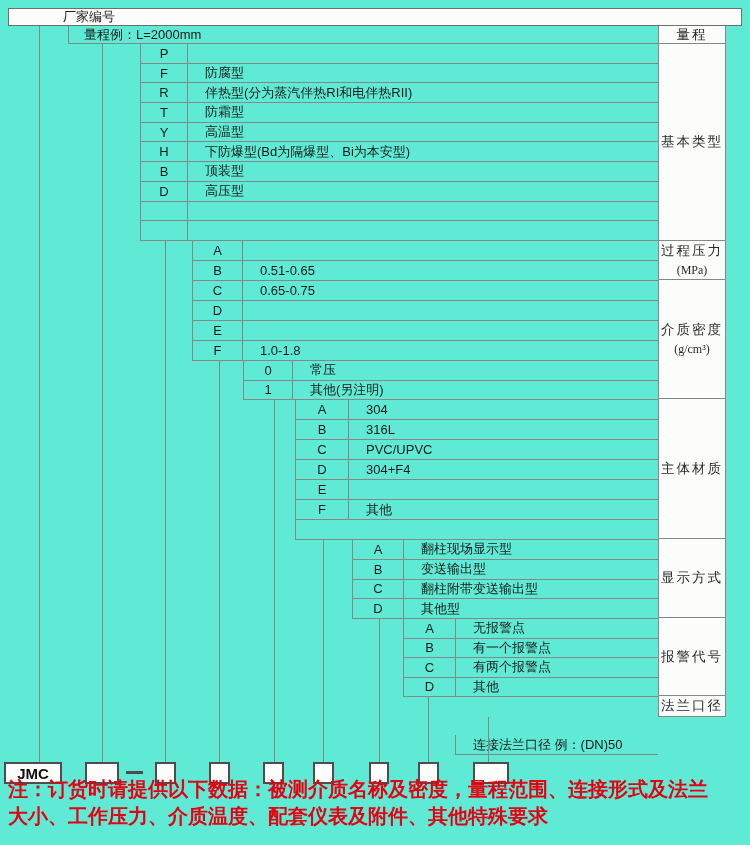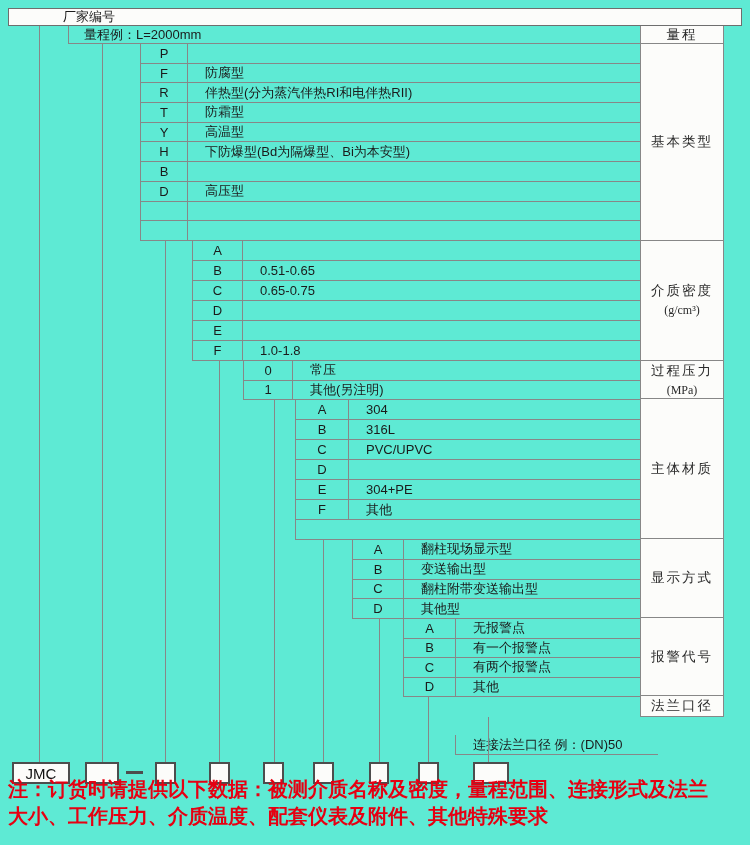--- a/index.html
+++ b/index.html
@@ -23,21 +23,21 @@
     align-items:center;justify-content:center;font-size:13px;flex:0 0 auto;}
   .trow .desc{flex:1;display:flex;align-items:center;padding-left:17px;font-size:13px;white-space:nowrap;}
   .tb0{left:140px;top:44px;width:518px;}  .tb0 .trow{height:19.7px;}  .tb0 .code{width:47px;}
   .tb1{left:192px;top:241px;width:466px;} .tb1 .trow{height:20px;}    .tb1 .code{width:50px;}
   .tb2{left:243px;top:361px;width:415px;} .tb2 .trow{height:19.5px;}  .tb2 .code{width:49px;}
   .tb3{left:295px;top:400px;width:363px;} .tb3 .trow{height:20px;}    .tb3 .code{width:53px;}
   .tb4{left:352px;top:540px;width:306px;} .tb4 .trow{height:19.75px;} .tb4 .code{width:51px;}
   .tb5{left:403px;top:619px;width:255px;} .tb5 .trow{height:19.5px;}  .tb5 .code{width:52px;}
   .tb6{left:455px;top:735px;width:203px;} .tb6 .trow{height:20px;}
   
-  .catcol{position:absolute;left:640px;top:26px;width:84px;height:691px;box-sizing:border-box;
+  .catcol{position:absolute;left:658px;top:26px;width:68px;height:691px;box-sizing:border-box;
     border-left:1px solid var(--line);border-right:1px solid var(--line);border-bottom:1px solid var(--line);
     display:flex;flex-direction:column;background:#fcfcfa;}
   .cat{box-sizing:border-box;border-bottom:1px solid var(--line);display:flex;flex-direction:column;
     align-items:center;justify-content:center;text-align:center;
     font-family:"Liberation Serif","DejaVu Serif",serif;font-size:13.5px;color:#2b2b2b;letter-spacing:2px;}
   .cat:last-child{border-bottom:none;}
   .cat .sub{font-size:12px;letter-spacing:0;margin-top:3px;}
   .c0{height:18px;} .c1{height:197px;} .c2{height:120px;} .c3{height:39px;}
   .c4{height:140px;} .c5{height:79px;} .c6{height:78px;} .c7{height:20px;justify-content:center;}
   
@@ -47,22 +47,22 @@
   .ln2{left:165px;top:241px;height:521px;}
   .ln3{left:219px;top:361px;height:401px;}
   .ln4{left:274px;top:400px;height:362px;}
   .ln5{left:323px;top:540px;height:222px;}
   .ln6{left:379px;top:619px;height:143px;}
   .ln7{left:428px;top:697px;height:65px;}
   .ln8{left:488px;top:717px;height:45px;}
   
   .bx{position:absolute;top:762px;height:22px;box-sizing:border-box;border:2px solid var(--boxline);
     background:#fcfcfa;}
-  .bx-jmc{left:12px;width:58px;display:flex;align-items:center;justify-content:center;
-    font-weight:normal;font-size:15px;color:#111;}
+  .bx-jmc{left:4px;width:58px;display:flex;align-items:center;justify-content:center;
+    font-weight:bold;font-size:15px;color:#111;}
   .b2{left:85px;width:34px;}  .b3{left:155px;width:21px;} .b4{left:209px;width:21px;}
   .b5{left:263px;width:21px;} .b6{left:313px;width:21px;} .b7{left:369px;width:20px;}
   .b8{left:418px;width:21px;} .b9{left:473px;width:36px;}
   .dash{position:absolute;left:126px;top:771px;width:17px;height:3px;background:var(--boxline);}
   
   .note{position:absolute;left:8px;top:776px;width:740px;color:#e60012;font-weight:bold;
     font-size:20px;line-height:27px;white-space:nowrap;}
 </style>
 </head>
 <body>
@@ -96,20 +96,21 @@
       <div class="trow">
         <div class="code">Y</div>
         <div class="desc">高温型</div>
       </div>
       <div class="trow">
         <div class="code">H</div>
         <div class="desc">下防爆型(Bd为隔爆型、Bi为本安型)</div>
       </div>
       <div class="trow">
         <div class="code">B</div>
+        <div class="desc">顶装型</div>
       </div>
       <div class="trow">
         <div class="code">D</div>
         <div class="desc">高压型</div>
       </div>
       <div class="trow">
         <div class="code"></div>
         <div class="desc"></div>
       </div>
       <div class="trow">
@@ -158,24 +159,24 @@
       <div class="trow">
         <div class="code">B</div>
         <div class="desc">316L</div>
       </div>
       <div class="trow">
         <div class="code">C</div>
         <div class="desc">PVC/UPVC</div>
       </div>
       <div class="trow">
         <div class="code">D</div>
+        <div class="desc">304+F4</div>
       </div>
       <div class="trow">
         <div class="code">E</div>
-        <div class="desc">304+PE</div>
       </div>
       <div class="trow">
         <div class="code">F</div>
         <div class="desc">其他</div>
       </div>
       <div class="trow">
         <div class="desc"></div>
       </div>
     </div>
   <div class="seltable tb4">
@@ -220,27 +221,27 @@
       </div>
     </div>
 
   <div class="catcol">
     <div class="cat c0">
       <div>量程</div>
     </div>
     <div class="cat c1">
       <div>基本类型</div>
     </div>
+    <div class="cat c3">
+      <div>过程压力</div>
+      <div class="sub">(MPa)</div>
+    </div>
     <div class="cat c2">
       <div>介质密度</div>
       <div class="sub">(g/cm³)</div>
-    </div>
-    <div class="cat c3">
-      <div>过程压力</div>
-      <div class="sub">(MPa)</div>
     </div>
     <div class="cat c4">
       <div>主体材质</div>
     </div>
     <div class="cat c5">
       <div>显示方式</div>
     </div>
     <div class="cat c6">
       <div>报警代号</div>
     </div>

